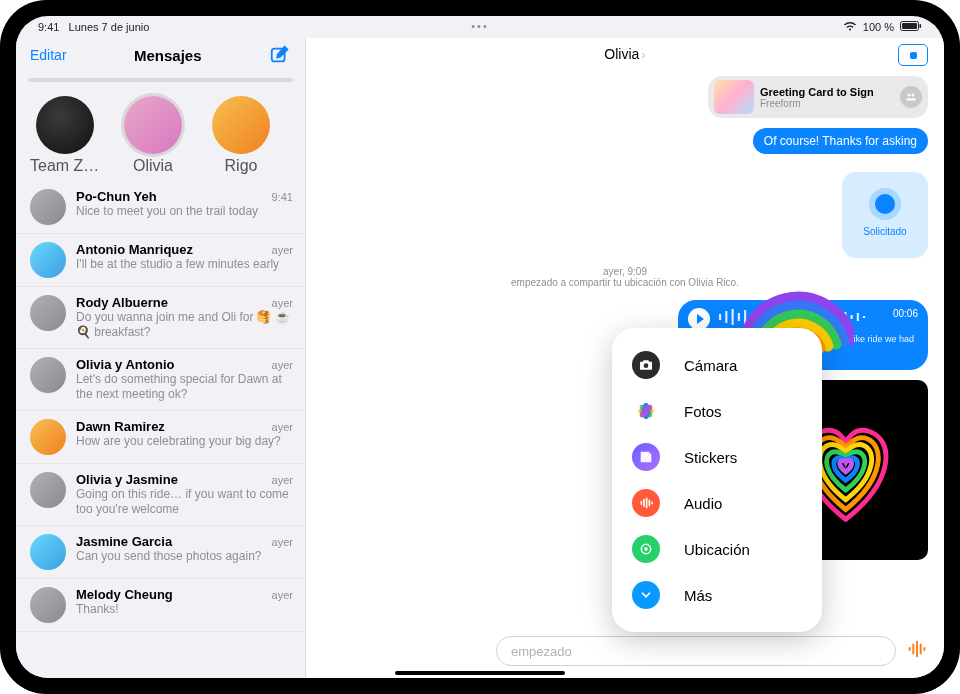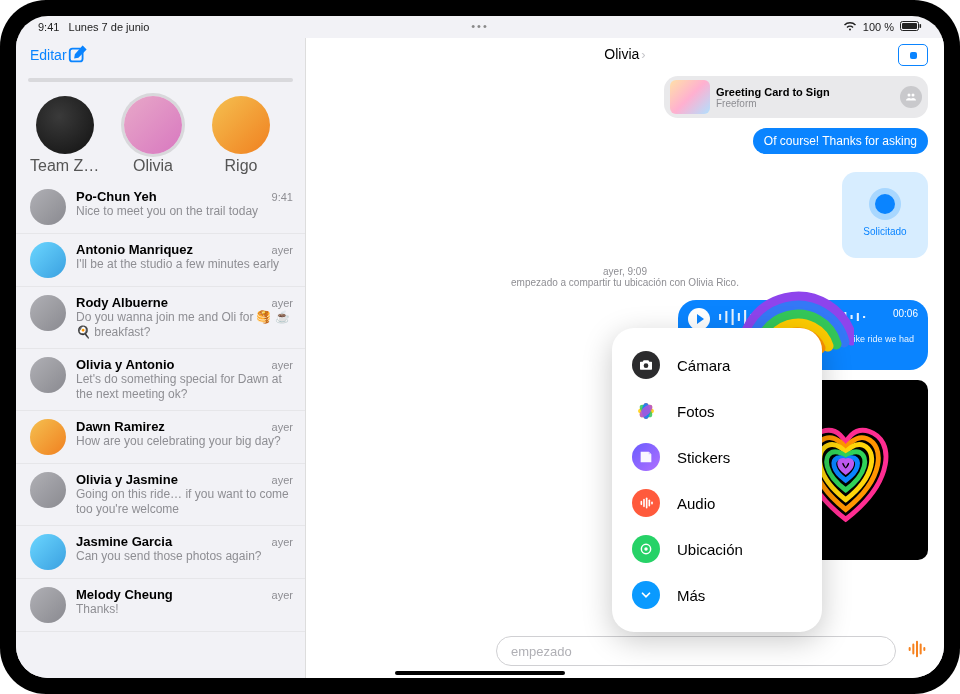--- a/index.html
+++ b/index.html
@@ -37,21 +37,21 @@
   .row .tm { font-size:11px; color:#8e8e93; }
   .row .pv { font-size:12px; color:#8e8e93; line-height:1.25; display:-webkit-box; -webkit-line-clamp:2; -webkit-box-orient:vertical; overflow:hidden; }
   
   .mh { display:flex; align-items:center; justify-content:center; padding:8px 16px; position:relative; }
   .mh .contact { font-size:14px; font-weight:500; }
   .mh .chev { color:#c5c5c9; margin-left:2px; font-size:13px; }
   .ft { position:absolute; right:16px; top:6px; width:30px; height:22px; border:1.8px solid #0a84ff; border-radius:5px; display:flex; align-items:center; justify-content:center; }
   .ft::after { content:""; width:7px; height:7px; border-radius:2px; background:#0a84ff; }
   
   .chat { flex:1; position:relative; padding:8px 16px 50px; overflow:hidden; }
-  .card { position:absolute; right:16px; top:6px; width:264px; height:42px; background:#e9e9eb; border-radius:14px; display:flex; align-items:center; padding:4px 6px; gap:6px; }
+  .card { position:absolute; right:16px; top:6px; width:220px; height:42px; background:#e9e9eb; border-radius:14px; display:flex; align-items:center; padding:4px 6px; gap:6px; }
   .card .thumb { width:40px; height:34px; border-radius:6px; background:linear-gradient(135deg,#ffe0a8,#ffb0d0,#b0e0ff); }
   .card .ct { flex:1; }
   .card .t1 { font-size:11px; font-weight:600; }
   .card .t2 { font-size:10px; color:#8e8e93; }
   .card .grp { width:22px; height:22px; border-radius:50%; background:#c9c9cc; display:flex; align-items:center; justify-content:center; color:#fff; font-size:11px; }
   .bbl { position:absolute; padding:6px 11px; border-radius:16px; font-size:12px; max-width:240px; }
   .bbl.blue { background:#0a84ff; color:#fff; }
   .sol { position:absolute; right:16px; top:102px; width:86px; height:86px; background:#d7edff; border-radius:14px; display:flex; flex-direction:column; align-items:center; justify-content:center; gap:12px; }
   .sol .dot { width:20px; height:20px; border-radius:50%; background:#0a84ff; box-shadow:0 0 0 6px #a8d7ff; }
   .sol .lbl { font-size:10px; color:#0a84ff; }
@@ -66,21 +66,21 @@
   .audio .row2 { font-size:9px; line-height:1.2; margin-top:4px; opacity:.9; }
   .rainbow { position:absolute; right:90px; top:200px; width:120px; height:100px; z-index:5; }
   .heart { position:absolute; right:16px; top:310px; width:164px; height:180px; background:#000; border-radius:10px; display:flex; align-items:center; justify-content:center; }
   .heart svg { width:85%; height:85%; }
   
   .inp { position:absolute; bottom:10px; left:190px; right:16px; height:34px; display:flex; align-items:center; gap:10px; }
   .field { flex:1; height:30px; border:1px solid #d0d0d3; border-radius:16px; padding:0 14px; display:flex; align-items:center; font-size:13px; color:#b0b0b5; background:#fff; }
   .mic svg { width:22px; height:22px; color:#f6821f; }
   
   .popover { position:absolute; left:306px; top:290px; width:210px; background:#fff; border-radius:22px; box-shadow:0 8px 30px rgba(0,0,0,.22); padding:14px 16px; z-index:20; }
-  .prow { display:flex; align-items:center; gap:17px; padding:9px 4px; font-size:15px; }
+  .prow { display:flex; align-items:center; gap:24px; padding:9px 4px; font-size:15px; }
   .prow .ic { width:28px; height:28px; border-radius:50%; display:flex; align-items:center; justify-content:center; flex-shrink:0; }
   
   .home { position:absolute; bottom:3px; left:50%; transform:translateX(-50%); width:170px; height:4px; background:#000; border-radius:2px; }
   
   .avA{background:radial-gradient(circle at 40% 35%, #3a3a3a, #111);}
   .avB{background:linear-gradient(135deg,#e8a8c8,#d878c0);}
   .avC{background:linear-gradient(135deg,#f5c050,#f08020);}
   .avD{background:linear-gradient(135deg,#b0b0b5,#8a8a90);}
   .avE{background:linear-gradient(135deg,#6bd6ff,#3aa0e0);}
 </style>
@@ -111,20 +111,21 @@
         </span>
       </div>
     </div>
     <div class="dots">•••</div>
 
     <div class="cols">
 
       <div class="sidebar">
         <div class="sb-head">
           <span class="edit">Editar</span>
+          <span class="title">Mensajes</span>
           <span class="compose">
             <svg viewBox="0 0 24 24" fill="none" stroke="#0a84ff" stroke-width="2">
                 <rect x="3" y="5" width="14" height="14" rx="3"></rect>
                 <path d="M17 3l3 3-8 8-3 .5.5-3z" fill="#0a84ff"></path>
               </svg>
           </span>
         </div>
         <div class="search"></div>
 
         <div class="pins">

